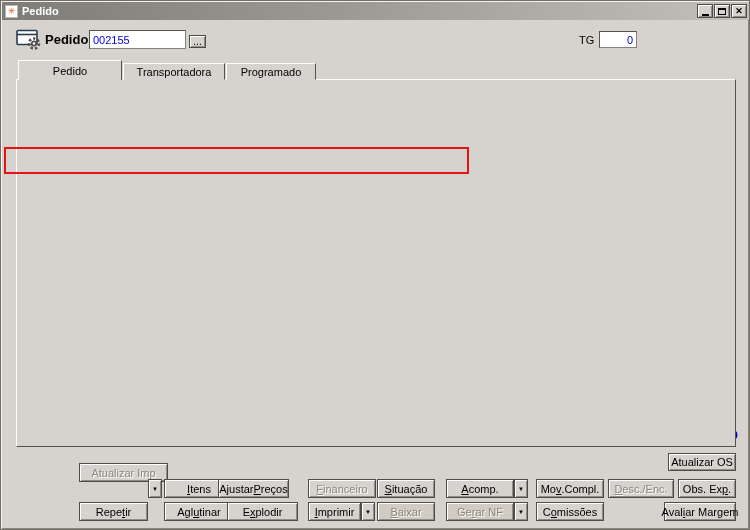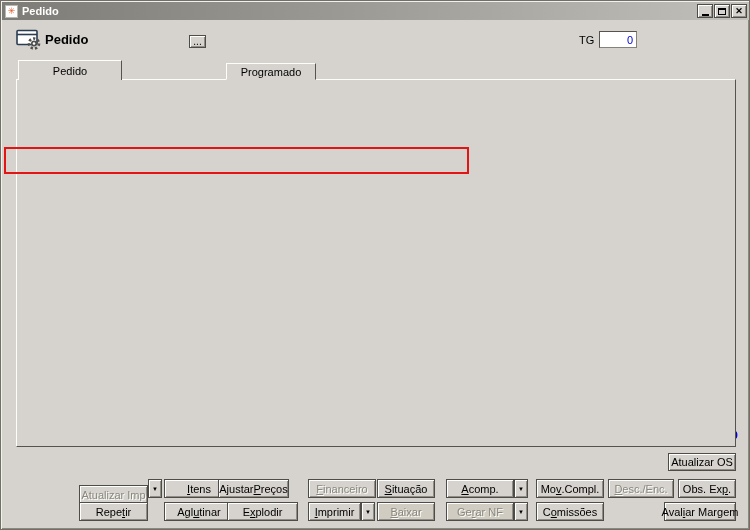--- a/index.html
+++ b/index.html
@@ -103,25 +103,27 @@
   <div style="position:absolute;left:15px;top:28px;width:25px;height:21px">
     <svg width="25" height="21" viewBox="0 0 25 21">
       <rect x="1" y="1.5" width="20" height="14" fill="#fff" stroke="#2a3d52" stroke-width="1.6" rx="1"></rect>
       <line x1="1" y1="5.5" x2="21" y2="5.5" stroke="#2a3d52" stroke-width="1.6"></line>
       <circle cx="18" cy="14.5" r="5" fill="none" stroke="#4e4e4e" stroke-width="2.6" stroke-dasharray="2.3 2.1"></circle>
       <circle cx="18" cy="14.5" r="3" fill="#4e4e4e"></circle>
       <circle cx="18" cy="14.5" r="1.3" fill="#fff"></circle>
     </svg>
   </div>
   <div class="lbl bold" style="left:44px;top:31px;font-size:13px">Pedido</div>
+  <div class="fld" style="left:88px;top:29px;width:97px;height:19px;padding-top:3px">002155</div>
   <div class="btn" style="left:188px;top:34px;width:17px;height:13px;font-size:10px;line-height:5px">...</div>
   <div class="lbl" style="left:578px;top:33px">TG</div>
   <div class="fld right" style="left:598px;top:30px;width:38px">0</div>
 
   <div class="tab active" style="left:17px;width:104px">Pedido</div>
+  <div class="tab" style="left:122px;width:102px">Transportadora</div>
   <div class="tab" style="left:225px;width:90px">Programado</div>
   <div class="page"></div>
 
   <div class="lbl" style="left:22px;top:91px">Unidade Negócio</div>
   <div class="fld" style="left:97px;top:88px;width:30px">003</div>
   <div class="val" style="left:131px;top:91px">ABYZ</div>
   <div class="lbl" style="left:331px;top:91px">Emissão</div>
   <div class="fld" style="left:405px;top:88px;width:60px">19/12/2022</div>
   <div class="lbl" style="left:477px;top:91px">Comprador</div>
   <div class="fld" style="left:565px;top:88px;width:132px">nfe</div>
@@ -221,21 +223,21 @@
   <div class="val bold" style="left:100px;top:428px;width:88px;text-align:right">0,00</div>
   <div class="lbl bold" style="left:268px;top:428px">Total Pedido</div>
   <div class="val bold" style="left:360px;top:428px;width:90px;text-align:right">0,00</div>
   <div class="lbl bold" style="left:540px;top:428px">Total Faturado</div>
   <div class="val bold" style="left:647px;top:428px;width:90px;text-align:right">0,00</div>
 
   <div class="redbox"></div>
 
   <div class="btn" style="left:667px;top:452px;width:68px;height:18px">Atualizar OS</div>
 
-  <div class="btn disabled" style="left:78px;top:484px;width:69px">Atualizar Imp</div>
+  <div class="btn disabled" style="left:78px;top:462px;width:89px">Atualizar Imp</div>
   <div class="btn arrow" style="left:147px;top:478px;width:14px">▼</div>
   <div class="btn" style="left:163px;top:478px;width:70px"><u>I</u>tens</div>
   <div class="btn" style="left:217px;top:478px;width:71px">Ajustar <u>P</u>reços</div>
   <div class="btn disabled" style="left:307px;top:478px;width:68px"><u>F</u>inanceiro</div>
   <div class="btn" style="left:376px;top:478px;width:58px"><u>S</u>ituação</div>
   <div class="btn" style="left:445px;top:478px;width:68px"><u>A</u>comp.</div>
   <div class="btn arrow" style="left:513px;top:478px;width:14px">▼</div>
   <div class="btn" style="left:535px;top:478px;width:68px">Mo<u>v</u>.Compl.</div>
   <div class="btn disabled" style="left:607px;top:478px;width:66px"><u>D</u>esc./Enc.</div>
   <div class="btn" style="left:677px;top:478px;width:58px">Obs. Ex<u>p</u>.</div>

